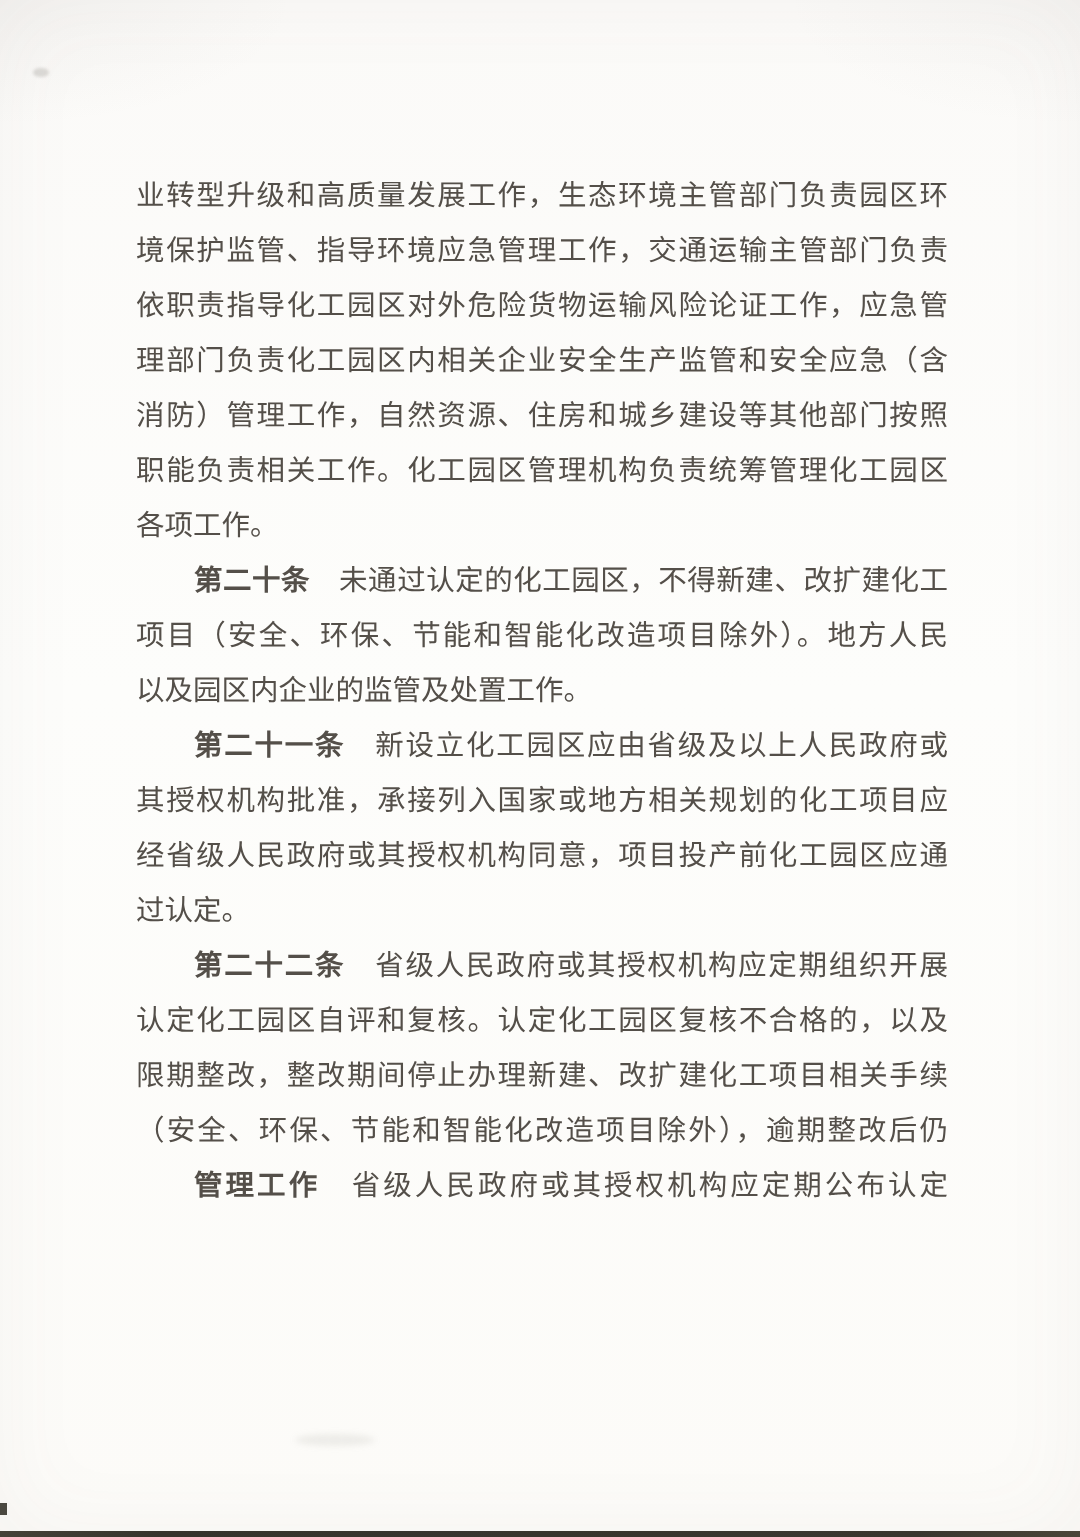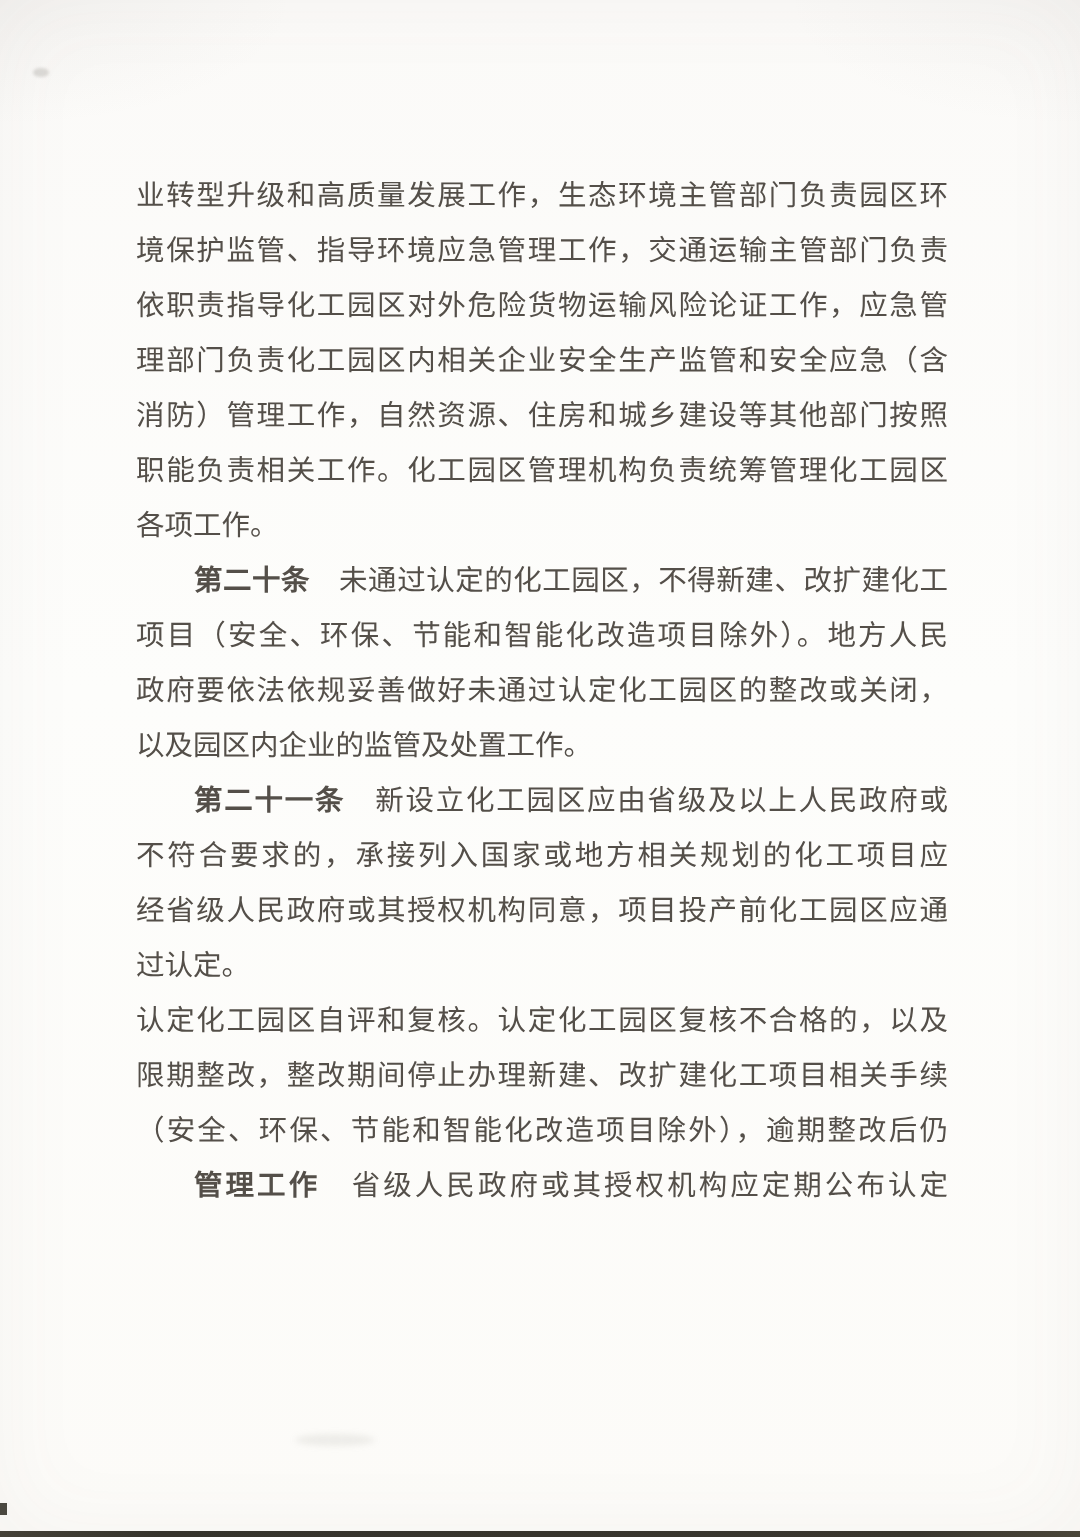--- a/index.html
+++ b/index.html
@@ -77,26 +77,26 @@
   <div class="text-block">
       <div class="line">业转型升级和高质量发展工作，生态环境主管部门负责园区环</div>
       <div class="line">境保护监管、指导环境应急管理工作，交通运输主管部门负责</div>
       <div class="line">依职责指导化工园区对外危险货物运输风险论证工作，应急管</div>
       <div class="line">理部门负责化工园区内相关企业安全生产监管和安全应急（含</div>
       <div class="line">消防）管理工作，自然资源、住房和城乡建设等其他部门按照</div>
       <div class="line">职能负责相关工作。化工园区管理机构负责统筹管理化工园区</div>
       <div class="line flush">各项工作。</div>
       <div class="line indent"><span class="article-no">第二十条</span>　未通过认定的化工园区，不得新建、改扩建化工</div>
       <div class="line">项目（安全、环保、节能和智能化改造项目除外）。地方人民</div>
-      <div class="line">政府要依法依规妥善做好未通过认定化工园区的整改或关闭，</div>
       <div class="line flush">以及园区内企业的监管及处置工作。</div>
       <div class="line indent"><span class="article-no">第二十一条</span>　新设立化工园区应由省级及以上人民政府或</div>
-      <div class="line">不符合要求的，承接列入国家或地方相关规划的化工项目应</div>
+      <div class="line">其授权机构批准，承接列入国家或地方相关规划的化工项目应</div>
       <div class="line">经省级人民政府或其授权机构同意，项目投产前化工园区应通</div>
       <div class="line flush">过认定。</div>
+      <div class="line indent"><span class="article-no">第二十二条</span>　省级人民政府或其授权机构应定期组织开展</div>
       <div class="line">认定化工园区自评和复核。认定化工园区复核不合格的，以及</div>
       <div class="line">限期整改，整改期间停止办理新建、改扩建化工项目相关手续</div>
       <div class="line">（安全、环保、节能和智能化改造项目除外），逾期整改后仍</div>
       <div class="line indent"><span class="article-no">管理工作</span>　省级人民政府或其授权机构应定期公布认定</div>
     </div>
   <div class="smudge smudge-bottom"></div>
   <div class="corner-mark"></div>
   <div class="bottom-edge"></div>
 </div>
 

